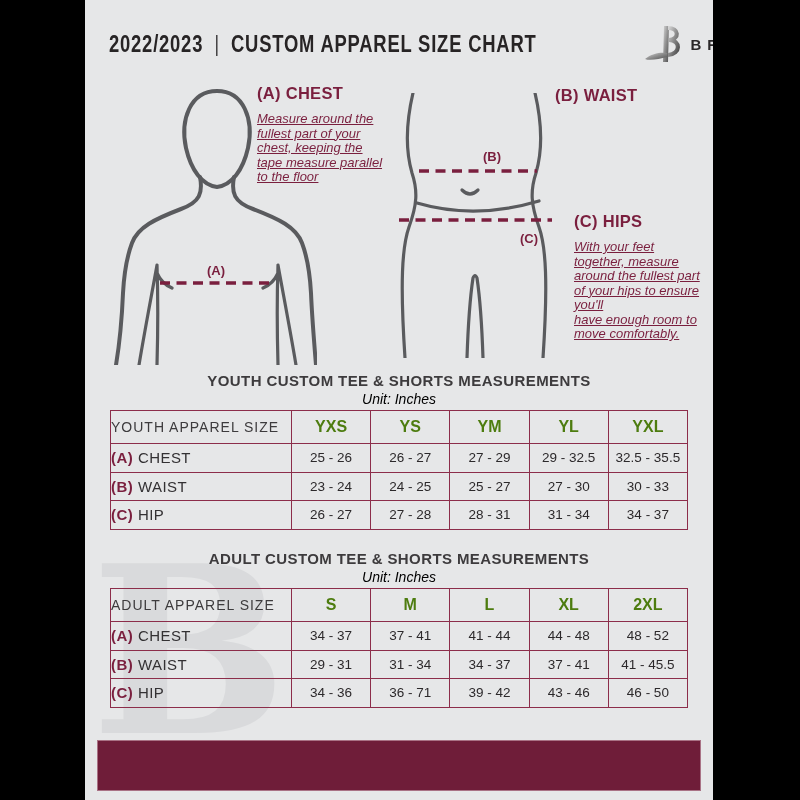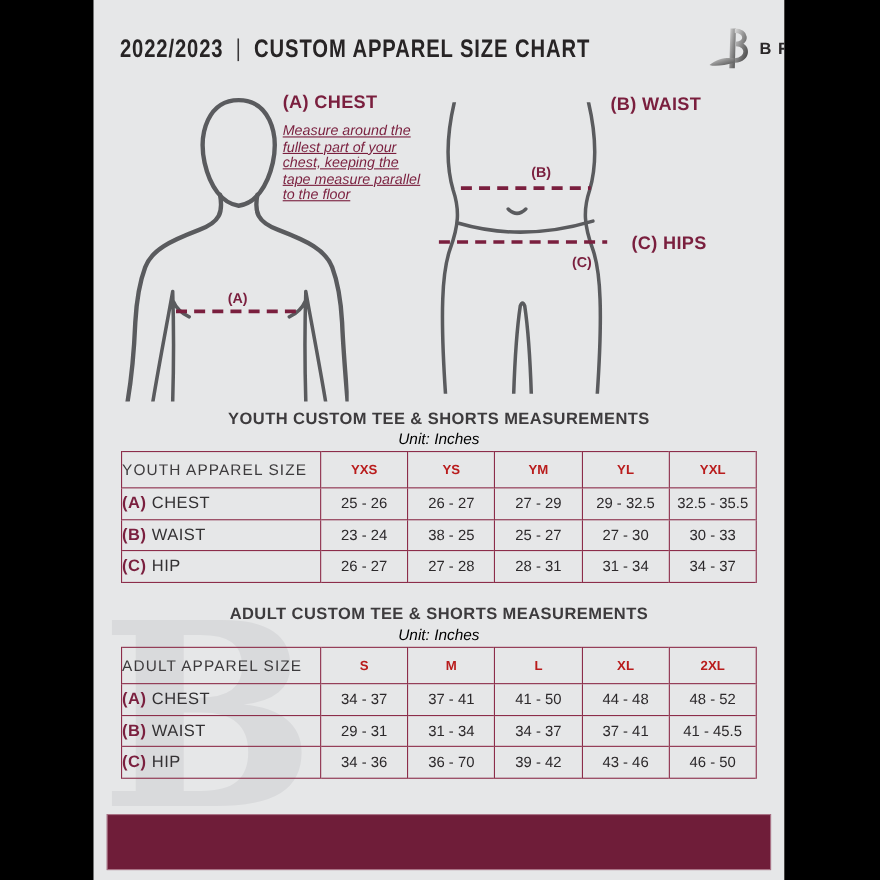--- a/index.html
+++ b/index.html
@@ -69,21 +69,21 @@
   table.size-table th,table.size-table td{
     border-left:1px solid #8c2d4a;border-right:1px solid #8c2d4a;
     padding:0;background:transparent;
   }
   table.size-table thead tr{height:33px;}
   table.size-table tbody tr{height:28.5px;}
   .cell-head-label{
     text-align:left;padding-left:16px;font-size:14px;font-weight:normal;
     letter-spacing:1px;color:#3d3b3d;
   }
-  .cell-size{text-align:center;font-size:12px;font-weight:bold;color:#b91c1c;}
+  .cell-size{text-align:center;font-size:16px;font-weight:bold;color:#4d7c0f;}
   .cell-row-label{
     text-align:left;padding-left:16px;font-size:15px;font-weight:normal;
     color:#333133;letter-spacing:0.4px;
   }
   .cell-row-label .key{font-weight:bold;color:#7a1f3e;margin-right:5px;}
   .cell-value{text-align:center;font-size:13.5px;color:#2c292b;}
   
   .watermark{
     position:absolute;left:6px;top:536px;z-index:0;
     font-family:"DejaVu Serif",serif;font-weight:bold;font-size:232px;line-height:1;
@@ -157,20 +157,27 @@
 fullest part of your
 chest, keeping the
 tape measure parallel
 to the floor</p>
   </div>
   <div class="instr instr-b">
     <h3>(B) WAIST</h3>
   </div>
   <div class="instr instr-c">
     <h3>(C) HIPS</h3>
+    <p>With your feet
+together, measure
+around the fullest part
+of your hips to ensure
+you'll
+have enough room to
+move comfortably.</p>
   </div>
 
   <div class="table-block youth-block">
     <div class="section-title">YOUTH CUSTOM TEE &amp; SHORTS MEASUREMENTS</div>
     <div class="unit-line">Unit: Inches</div>
     <table class="size-table">
       <colgroup>
           <col class="c-label">
           <col>
           <col>
@@ -193,21 +200,21 @@
             <td class="cell-row-label"><span class="key">(A)</span>CHEST</td>
             <td class="cell-value">25 - 26</td>
             <td class="cell-value">26 - 27</td>
             <td class="cell-value">27 - 29</td>
             <td class="cell-value">29 - 32.5</td>
             <td class="cell-value">32.5 - 35.5</td>
           </tr>
           <tr>
             <td class="cell-row-label"><span class="key">(B)</span>WAIST</td>
             <td class="cell-value">23 - 24</td>
-            <td class="cell-value">38 - 25</td>
+            <td class="cell-value">24 - 25</td>
             <td class="cell-value">25 - 27</td>
             <td class="cell-value">27 - 30</td>
             <td class="cell-value">30 - 33</td>
           </tr>
           <tr>
             <td class="cell-row-label"><span class="key">(C)</span>HIP</td>
             <td class="cell-value">26 - 27</td>
             <td class="cell-value">27 - 28</td>
             <td class="cell-value">28 - 31</td>
             <td class="cell-value">31 - 34</td>
@@ -237,36 +244,36 @@
             <th class="cell-size">L</th>
             <th class="cell-size">XL</th>
             <th class="cell-size">2XL</th>
           </tr>
         </thead>
         <tbody>
           <tr>
             <td class="cell-row-label"><span class="key">(A)</span>CHEST</td>
             <td class="cell-value">34 - 37</td>
             <td class="cell-value">37 - 41</td>
-            <td class="cell-value">41 - 50</td>
+            <td class="cell-value">41 - 44</td>
             <td class="cell-value">44 - 48</td>
             <td class="cell-value">48 - 52</td>
           </tr>
           <tr>
             <td class="cell-row-label"><span class="key">(B)</span>WAIST</td>
             <td class="cell-value">29 - 31</td>
             <td class="cell-value">31 - 34</td>
             <td class="cell-value">34 - 37</td>
             <td class="cell-value">37 - 41</td>
             <td class="cell-value">41 - 45.5</td>
           </tr>
           <tr>
             <td class="cell-row-label"><span class="key">(C)</span>HIP</td>
             <td class="cell-value">34 - 36</td>
-            <td class="cell-value">36 - 70</td>
+            <td class="cell-value">36 - 71</td>
             <td class="cell-value">39 - 42</td>
             <td class="cell-value">43 - 46</td>
             <td class="cell-value">46 - 50</td>
           </tr>
         </tbody>
     </table>
   </div>
 
   <div class="footer-bar"></div>
 

